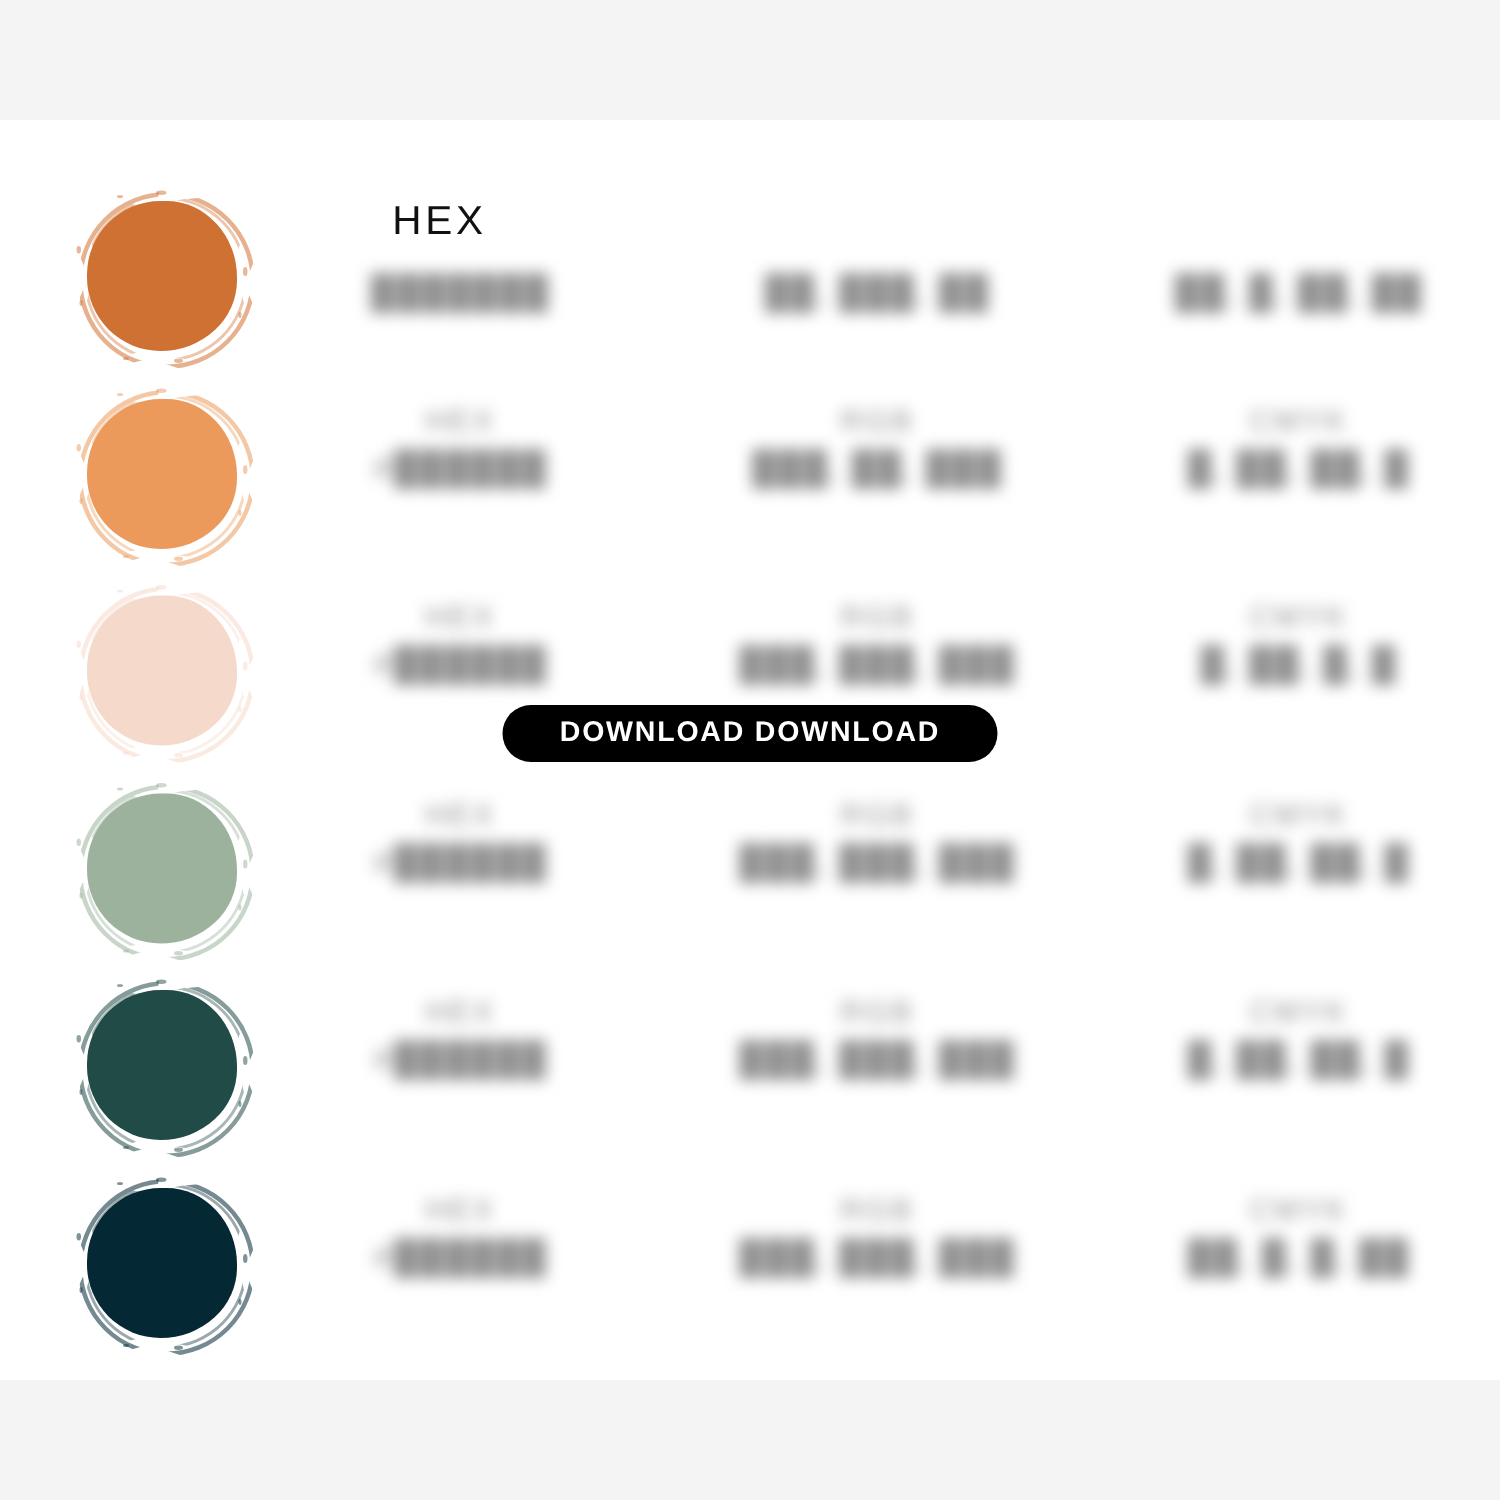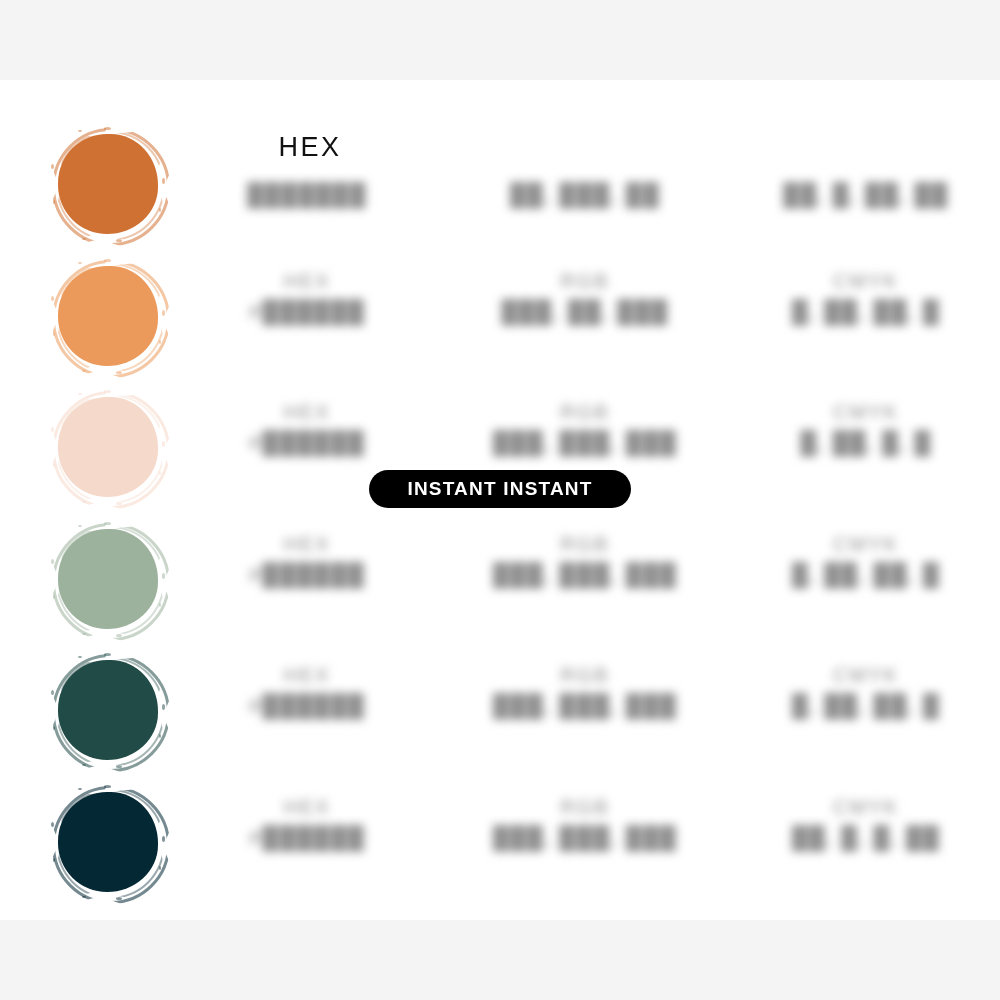--- a/index.html
+++ b/index.html
@@ -48,21 +48,21 @@
   .col-head {
     position: absolute;
     font-family: "Liberation Sans", sans-serif;
     font-size: 27px;
     font-weight: 400;
     letter-spacing: 2.5px;
     color: #111111;
     text-align: center;
     white-space: nowrap;
   }
-  .col-head.hex  { left: 210px; top: 132px; width: 200px; }
+  .col-head.hex  { left: 193px; top: 132px; width: 200px; }
   .col-head.rgb  { left: 485px; top: 132px; width: 200px; }
   .col-head.cmyk { left: 766px; top: 132px; width: 200px; }
 
   
   .row {
     position: absolute;
     left: 0;
     width: 1000px;
     height: 132px;
   }
@@ -344,16 +344,16 @@
           <span class="val">███, ███, ███</span>
         </div>
         <div class="cell c-cmyk" style="top: 20px;">
           <span class="lbl">CMYK</span>
           <span class="val">██, █, █, ██</span>
         </div>
       </div>
     </div>
 
   <div class="cta">
-    <button class="cta-button">INSTANT INSTANT</button>
+    <button class="cta-button">DOWNLOAD DOWNLOAD</button>
   </div>
 
 </div>
 
 </body></html>

